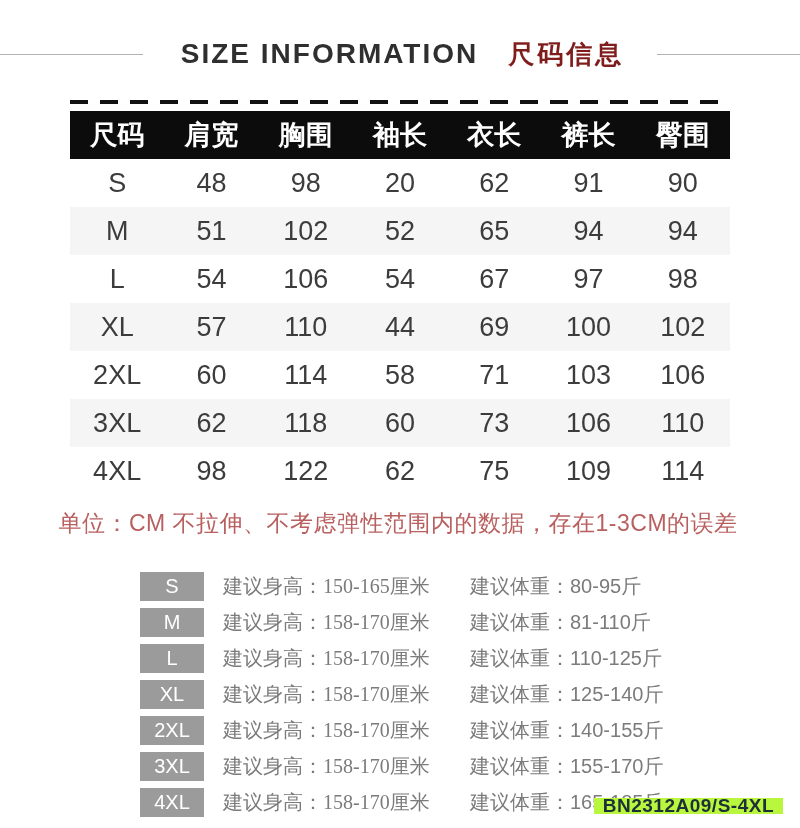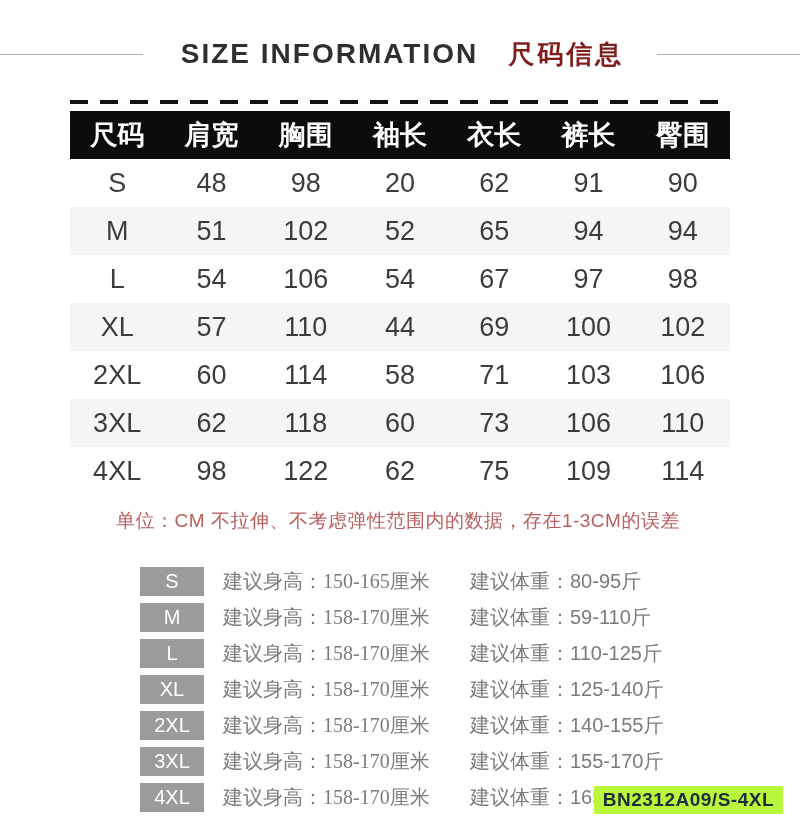--- a/index.html
+++ b/index.html
@@ -77,21 +77,21 @@
     padding: 0;
   }
   table.size-table tr.alt {
     background: var(--row-alt, #f5f5f5);
   }
 
   
   .note {
     margin: 13px 4px 0 0;
     text-align: center;
-    font-size: 19px;
+    font-size: 23px;
     color: var(--note-red, #b8605f);
     letter-spacing: 0.5px;
   }
 
   
   .recs {
     margin-top: 33px;
   }
   .rec-row {
     display: flex;
@@ -124,21 +124,21 @@
     font-size: 20px;
     color: #7b7b7b;
     white-space: nowrap;
   }
 
   
   .sku-badge {
     position: absolute;
     right: 17px;
     bottom: 14px;
-    height: 28px;
+    height: 16px;
     padding: 0 9px;
     background: var(--sku-badge-bg, #b9f63e);
     color: var(--sku-badge-text, #1d3038);
     font-size: 19px;
     font-weight: 700;
     letter-spacing: 0.5px;
     display: flex;
     align-items: center;
     white-space: nowrap;
   }
@@ -239,21 +239,21 @@
 
   <section class="recs" id="recs">
   <div class="rec-row">
     <span class="badge">S</span>
     <span class="rec-height">建议身高：150-165厘米</span>
     <span class="rec-weight">建议体重：80-95斤</span>
   </div>
   <div class="rec-row">
     <span class="badge">M</span>
     <span class="rec-height">建议身高：158-170厘米</span>
-    <span class="rec-weight">建议体重：59-110斤</span>
+    <span class="rec-weight">建议体重：81-110斤</span>
   </div>
   <div class="rec-row">
     <span class="badge">L</span>
     <span class="rec-height">建议身高：158-170厘米</span>
     <span class="rec-weight">建议体重：110-125斤</span>
   </div>
   <div class="rec-row">
     <span class="badge">XL</span>
     <span class="rec-height">建议身高：158-170厘米</span>
     <span class="rec-weight">建议体重：125-140斤</span>

